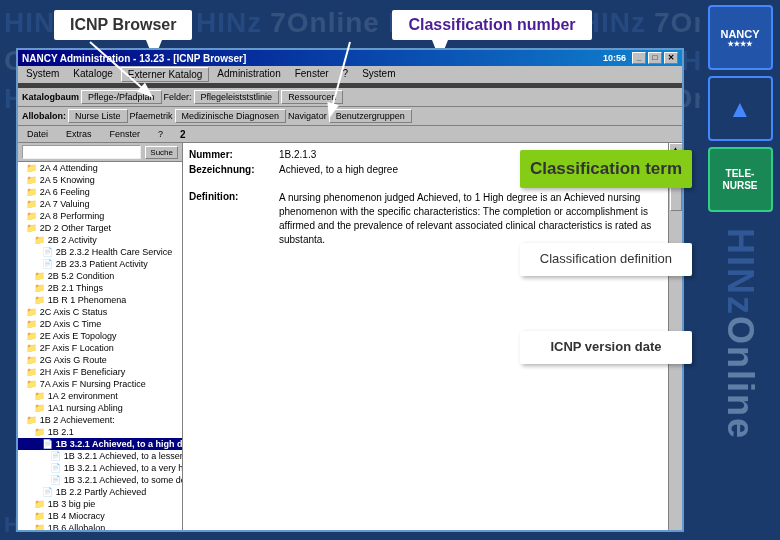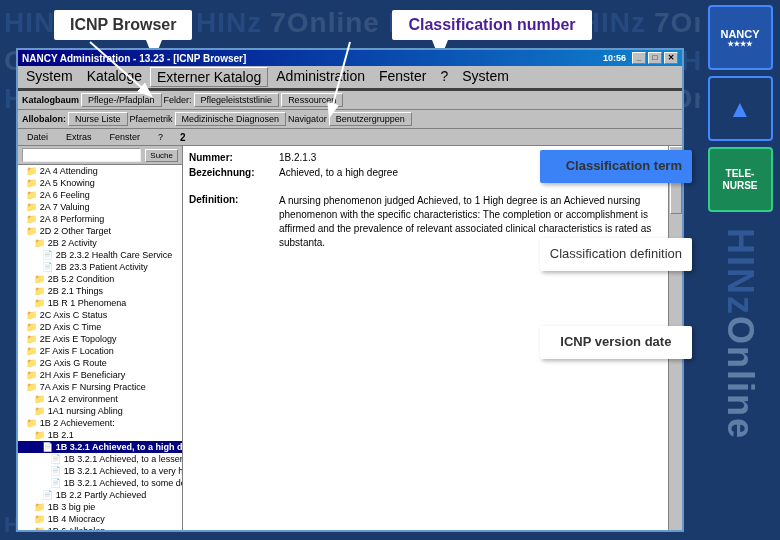--- a/index.html
+++ b/index.html
@@ -170,22 +170,22 @@
       cursor: pointer;
       color: black;
     }
 
     
     .menu-bar {
       background: #c0c0c0;
       display: flex;
       gap: 2px;
       padding: 1px 2px;
-      font-size: 14px;
-      border-bottom: 3px solid #404040;
+      font-size: 10px;
+      border-bottom: 5px solid #404040;
     }
     .menu-item {
       padding: 1px 6px;
       cursor: pointer;
     }
 
     
     .toolbar {
       background: #c0c0c0;
       display: flex;
@@ -539,21 +539,21 @@
     <line x1="430" y1="400" x2="380" y2="390" stroke="white" stroke-width="2" marker-end="url(#arrowhead)"></line>
     <defs>
       <marker id="arrowhead" markerWidth="8" markerHeight="6" refX="6" refY="3" orient="auto">
         <polygon points="0 0, 8 3, 0 6" fill="white"></polygon>
       </marker>
     </defs>
   </svg>
 </div>
 
 <div style="position:absolute; top:150px; right:88px; z-index:20; display:flex; flex-direction:column; gap:55px;">
-  <div style="background:#3b82f6; color:#333; font-size:13px; font-weight:bold; padding:8px 10px; border-radius:2px; text-align:right; line-height:1.3; box-shadow:2px 2px 4px rgba(0,0,0,0.3);">
+  <div style="background:#84cc16; color:#333; font-size:17px; font-weight:bold; padding:8px 10px; border-radius:2px; text-align:right; line-height:1.3; box-shadow:2px 2px 4px rgba(0,0,0,0.3);">
     <span>Classification term</span>
   </div>
   <div style="background:white; color:#333; font-size:13px; font-weight:normal; padding:8px 10px; border-radius:2px; text-align:center; line-height:1.3; box-shadow:2px 2px 4px rgba(0,0,0,0.3);">
     <span>Classification definition</span>
   </div>
   <div style="background:white; color:#333; font-size:13px; font-weight:bold; padding:8px 10px; border-radius:2px; text-align:center; line-height:1.3; box-shadow:2px 2px 4px rgba(0,0,0,0.3);">
     <span>ICNP version date</span>
   </div>
 </div>
 

